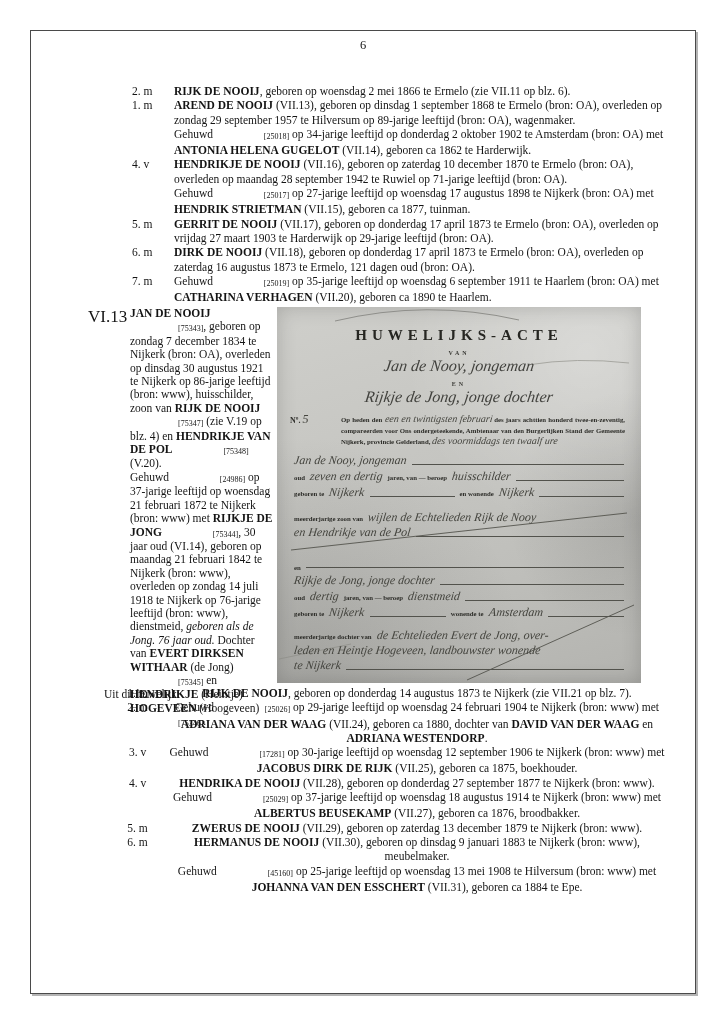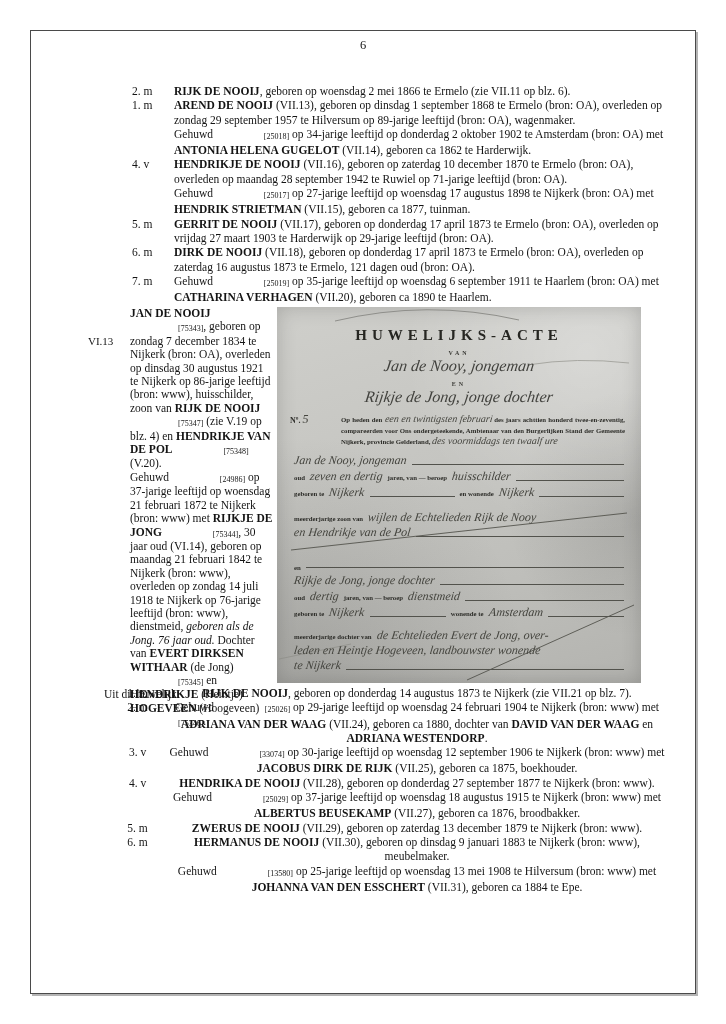--- a/index.html
+++ b/index.html
@@ -22,21 +22,21 @@
   .glist .row{display:grid;}
   .glist.top{left:132px;top:84px;width:537px;}
   .glist.top .row{grid-template-columns:42px 1fr;}
   .glist.bottom{left:110px;top:686px;width:559px;}
   .glist.bottom .row{grid-template-columns:55px 1fr;text-align:center;}
   .glist .num{white-space:nowrap;}
   .f-b{font-weight:bold;}
   .f-i{font-style:italic;}
   .f-s{font-size:8px;position:relative;top:1px;padding-left:48px;}
   
-  .sec-label{position:absolute;left:88px;top:307px;font-size:11px;margin-top:28px;}
+  .sec-label{position:absolute;left:88px;top:307px;font-size:17px;}
   .sec-para{
     position:absolute;left:130px;top:307px;width:144px;
     font-size:11.5px;line-height:13.4px;text-align:left;
   }
   .sec-para .tline{margin:0;}
   .uit-heading{position:absolute;left:104px;top:670px;font-size:11.5px;margin-top:18px;}
   
   .cert{
     position:absolute;left:277px;top:307px;width:364px;height:376px;
     overflow:hidden;color:#32322e;
@@ -216,36 +216,36 @@
     </div>
     <div class="row">
       <div class="num">2. m</div>
       <div class="txt">
         <div class="tline"><span>Gehuwd </span><span class="f-s">[25026]</span><span> op 29-jarige leeftijd op woensdag 24 februari 1904 te Nijkerk (bron: www) met </span><span class="f-b">ADRIANA VAN DER WAAG</span><span> (VII.24), geboren ca 1880, dochter van </span><span class="f-b">DAVID VAN DER WAAG</span><span> en </span><span class="f-b">ADRIANA WESTENDORP</span><span>.</span></div>
       </div>
     </div>
     <div class="row">
       <div class="num">3. v</div>
       <div class="txt">
-        <div class="tline"><span>Gehuwd </span><span class="f-s">[33074]</span><span> op 30-jarige leeftijd op woensdag 12 september 1906 te Nijkerk (bron: www) met </span><span class="f-b">JACOBUS DIRK DE RIJK</span><span> (VII.25), geboren ca 1875, boekhouder.</span></div>
+        <div class="tline"><span>Gehuwd </span><span class="f-s">[17281]</span><span> op 30-jarige leeftijd op woensdag 12 september 1906 te Nijkerk (bron: www) met </span><span class="f-b">JACOBUS DIRK DE RIJK</span><span> (VII.25), geboren ca 1875, boekhouder.</span></div>
       </div>
     </div>
     <div class="row">
       <div class="num">4. v</div>
       <div class="txt">
         <div class="tline"><span class="f-b">HENDRIKA DE NOOIJ</span><span> (VII.28), geboren op donderdag 27 september 1877 te Nijkerk (bron: www).</span></div>
-        <div class="tline"><span>Gehuwd </span><span class="f-s">[25029]</span><span> op 37-jarige leeftijd op woensdag 18 augustus 1915 te Nijkerk (bron: www) met </span><span class="f-b">ALBERTUS BEUSEKAMP</span><span> (VII.27), geboren ca 1876, broodbakker.</span></div>
+        <div class="tline"><span>Gehuwd </span><span class="f-s">[25029]</span><span> op 37-jarige leeftijd op woensdag 18 augustus 1914 te Nijkerk (bron: www) met </span><span class="f-b">ALBERTUS BEUSEKAMP</span><span> (VII.27), geboren ca 1876, broodbakker.</span></div>
       </div>
     </div>
     <div class="row">
       <div class="num">5. m</div>
       <div class="txt">
         <div class="tline"><span class="f-b">ZWERUS DE NOOIJ</span><span> (VII.29), geboren op zaterdag 13 december 1879 te Nijkerk (bron: www).</span></div>
       </div>
     </div>
     <div class="row">
       <div class="num">6. m</div>
       <div class="txt">
         <div class="tline"><span class="f-b">HERMANUS DE NOOIJ</span><span> (VII.30), geboren op dinsdag 9 januari 1883 te Nijkerk (bron: www), meubelmaker.</span></div>
-        <div class="tline"><span>Gehuwd </span><span class="f-s">[13580]</span><span> op 25-jarige leeftijd op woensdag 13 mei 1908 te Hilversum (bron: www) met </span><span class="f-b">JOHANNA VAN DEN ESSCHERT</span><span> (VII.31), geboren ca 1884 te Epe.</span></div>
+        <div class="tline"><span>Gehuwd </span><span class="f-s">[45160]</span><span> op 25-jarige leeftijd op woensdag 13 mei 1908 te Hilversum (bron: www) met </span><span class="f-b">JOHANNA VAN DEN ESSCHERT</span><span> (VII.31), geboren ca 1884 te Epe.</span></div>
       </div>
     </div>
   </div>
 
 </body></html>

